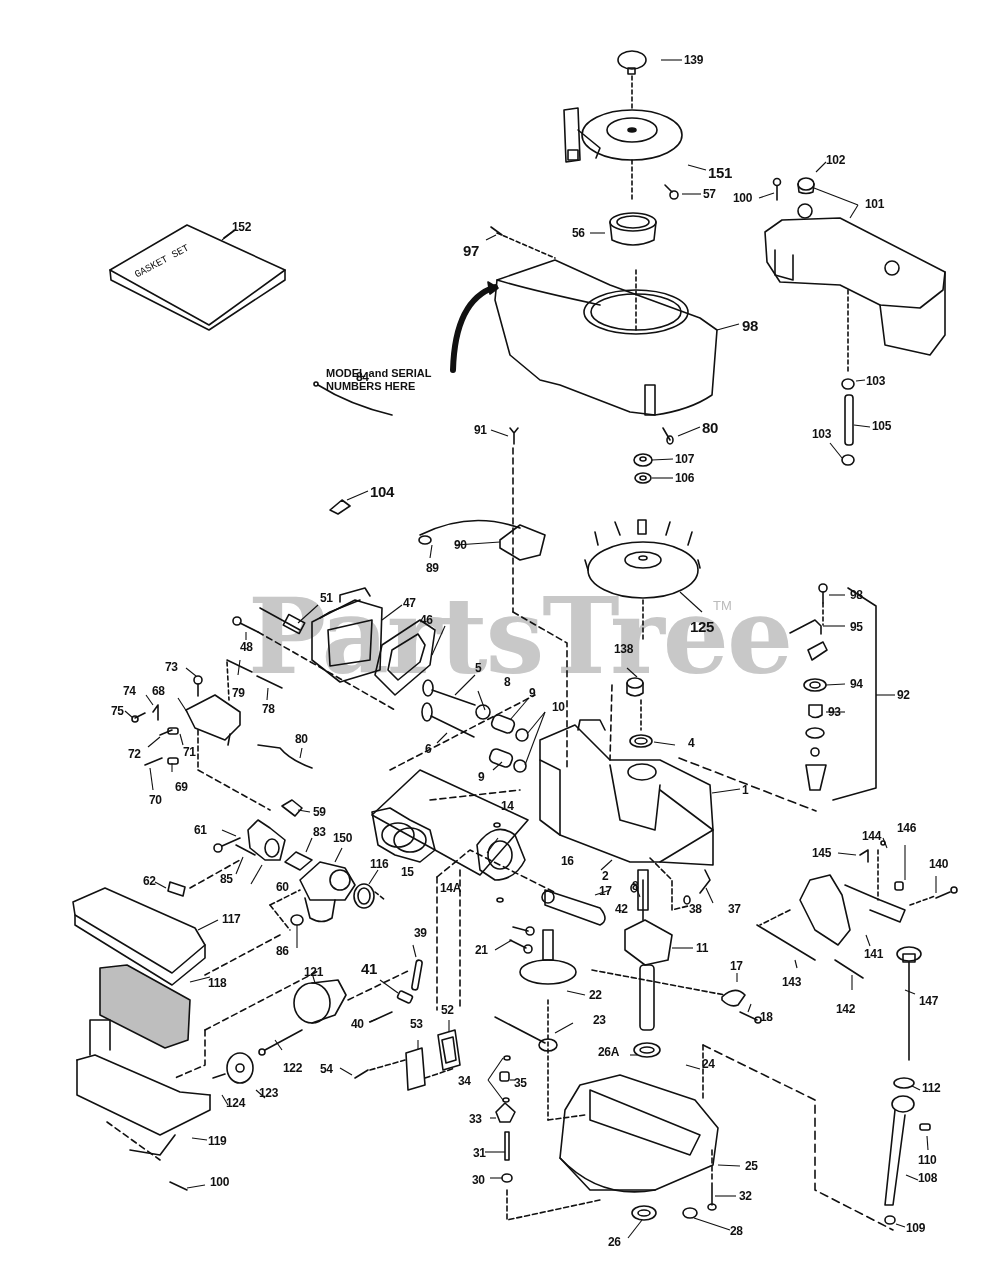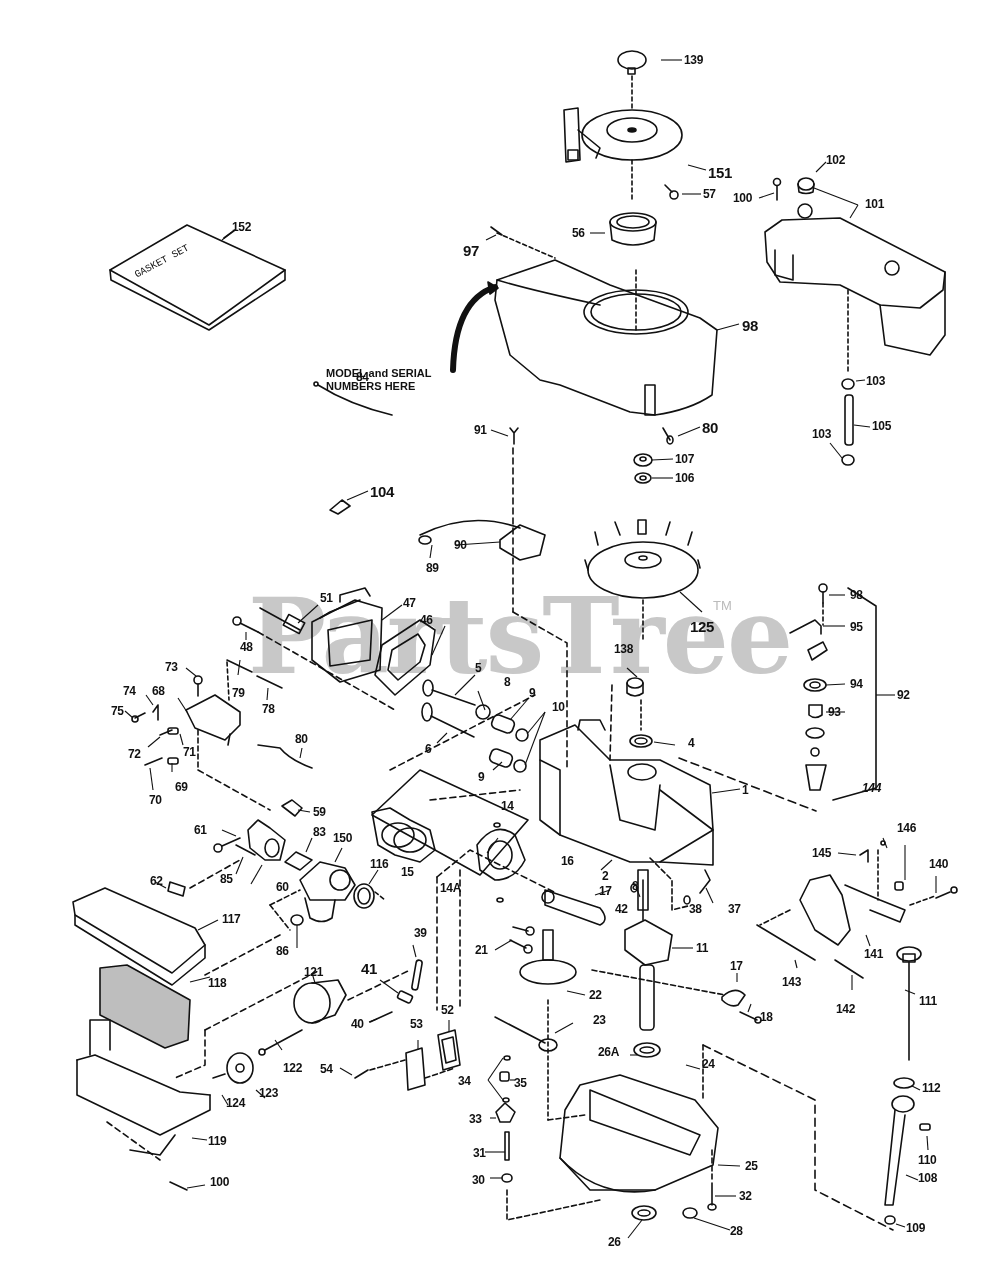--- a/index.html
+++ b/index.html
@@ -676,48 +676,48 @@
       <div class="lbl" style="left: 828px; top: 706px;">93</div>
       <div class="lbl" style="left: 897px; top: 689px;">92</div>
       <div class="lbl" style="left: 313px; top: 806px;">59</div>
       <div class="lbl" style="left: 501px; top: 800px;">14</div>
       <div class="lbl" style="left: 194px; top: 824px;">61</div>
       <div class="lbl" style="left: 313px; top: 826px;">83</div>
       <div class="lbl" style="left: 333px; top: 832px;">150</div>
       <div class="lbl" style="left: 370px; top: 858px; text-align: right;">116</div>
       <div class="lbl" style="left: 401px; top: 866px;">15</div>
       <div class="lbl" style="left: 561px; top: 855px;">16</div>
-      <div class="lbl" style="left: 150px; top: 875px; text-align: right;">62</div>
+      <div class="lbl" style="left: 143px; top: 875px; text-align: right;">62</div>
       <div class="lbl" style="left: 220px; top: 873px;">85</div>
       <div class="lbl" style="left: 244px; top: 881px; margin-left: 32px;">60</div>
       <div class="lbl" style="left: 440px; top: 882px;">14A</div>
       <div class="lbl" style="left: 602px; top: 870px;">2</div>
       <div class="lbl" style="left: 599px; top: 885px;">17</div>
       <div class="lbl" style="left: 632px; top: 880px;">8</div>
       <div class="lbl" style="left: 615px; top: 903px;">42</div>
       <div class="lbl" style="left: 728px; top: 903px;">37</div>
       <div class="lbl" style="left: 689px; top: 903px;">38</div>
       <div class="lbl" style="left: 222px; top: 913px;">117</div>
       <div class="lbl" style="left: 276px; top: 945px;">86</div>
       <div class="lbl" style="left: 414px; top: 927px;">39</div>
       <div class="lbl" style="left: 475px; top: 944px;">21</div>
       <div class="lbl" style="left: 696px; top: 942px;">11</div>
-      <div class="lbl" style="left: 862px; top: 782px; font-style: italic;">144</div>
+      <div class="lbl" style="left: 862px; top: 830px;">144</div>
       <div class="lbl" style="left: 897px; top: 822px;">146</div>
       <div class="lbl" style="left: 812px; top: 847px;">145</div>
       <div class="lbl" style="left: 929px; top: 858px;">140</div>
       <div class="lbl" style="left: 864px; top: 948px;">141</div>
       <div class="lbl" style="left: 208px; top: 977px;">118</div>
       <div class="lbl" style="left: 304px; top: 966px;">121</div>
       <div class="lbl big" style="left: 361px; top: 961px;">41</div>
       <div class="lbl" style="left: 589px; top: 989px;">22</div>
       <div class="lbl" style="left: 730px; top: 960px;">17</div>
       <div class="lbl" style="left: 782px; top: 976px;">143</div>
       <div class="lbl" style="left: 836px; top: 1003px;">142</div>
-      <div class="lbl" style="left: 919px; top: 995px;">111</div>
+      <div class="lbl" style="left: 919px; top: 995px;">147</div>
       <div class="lbl" style="left: 351px; top: 1018px;">40</div>
       <div class="lbl" style="left: 441px; top: 1004px;">52</div>
       <div class="lbl" style="left: 410px; top: 1018px;">53</div>
       <div class="lbl" style="left: 760px; top: 1011px;">18</div>
       <div class="lbl" style="left: 283px; top: 1062px;">122</div>
       <div class="lbl" style="left: 593px; top: 1014px;">23</div>
       <div class="lbl" style="left: 320px; top: 1063px;">54</div>
       <div class="lbl" style="left: 598px; top: 1046px;">26A</div>
       <div class="lbl" style="left: 702px; top: 1058px;">24</div>
       <div class="lbl" style="left: 922px; top: 1082px;">112</div>

